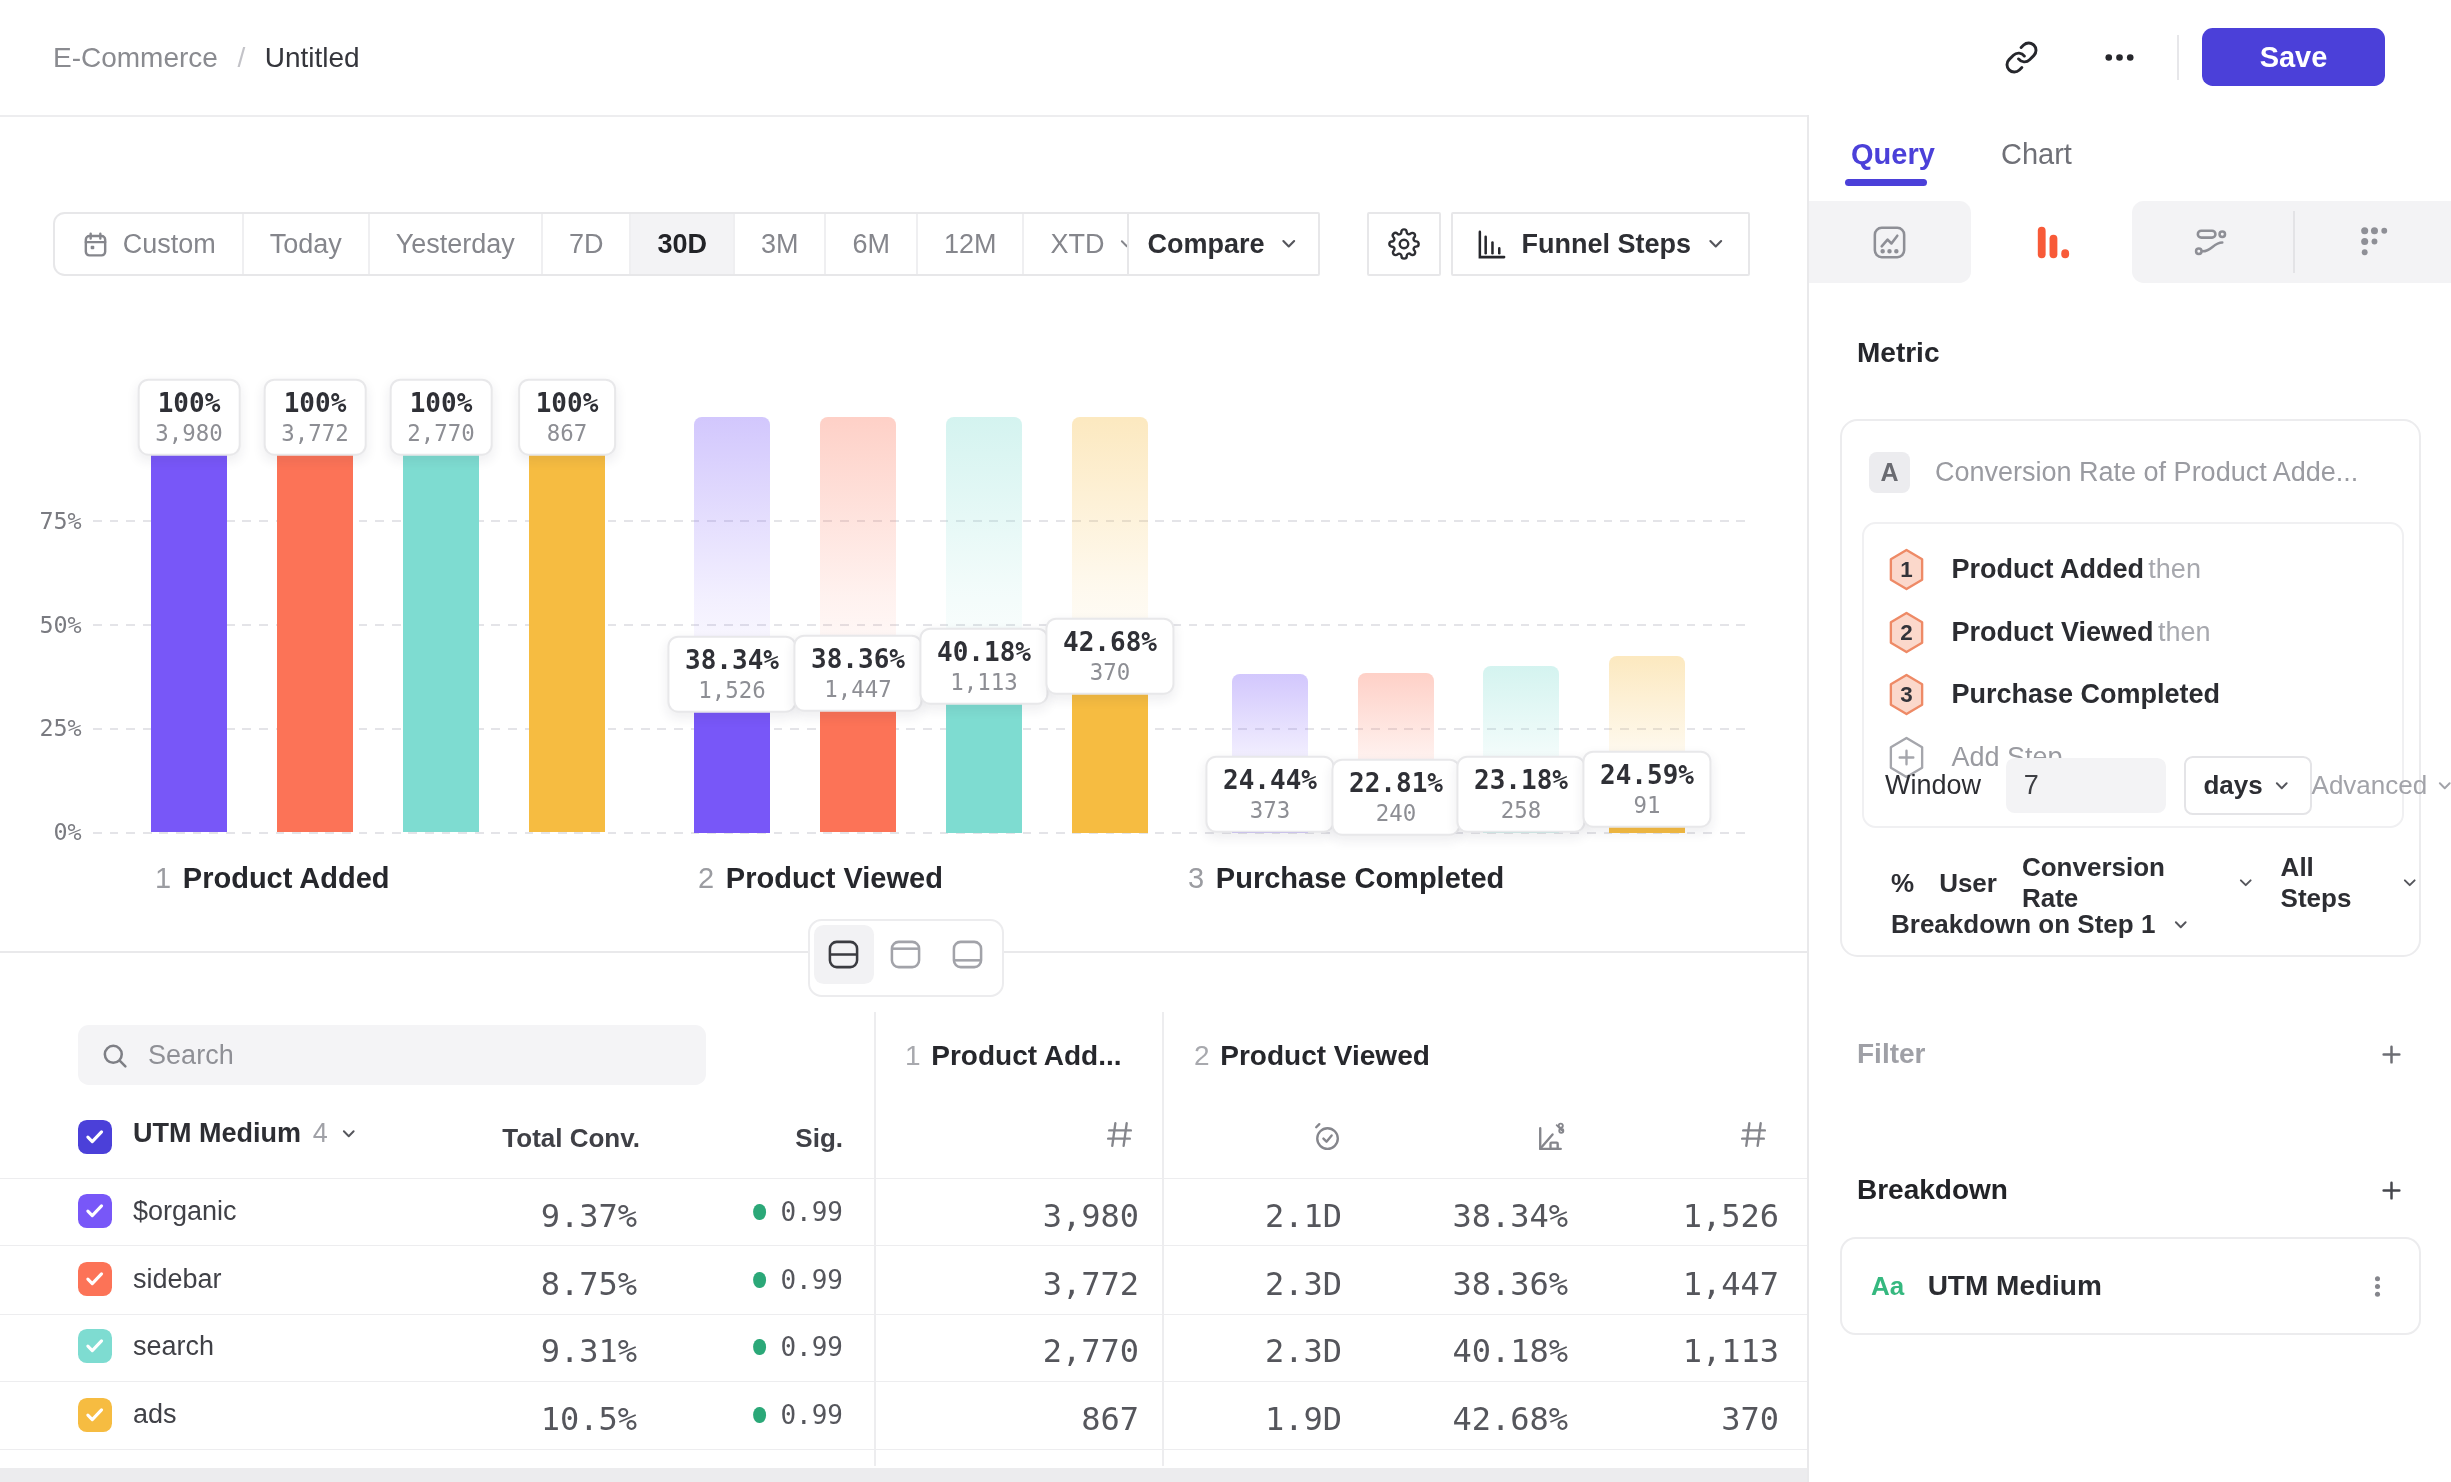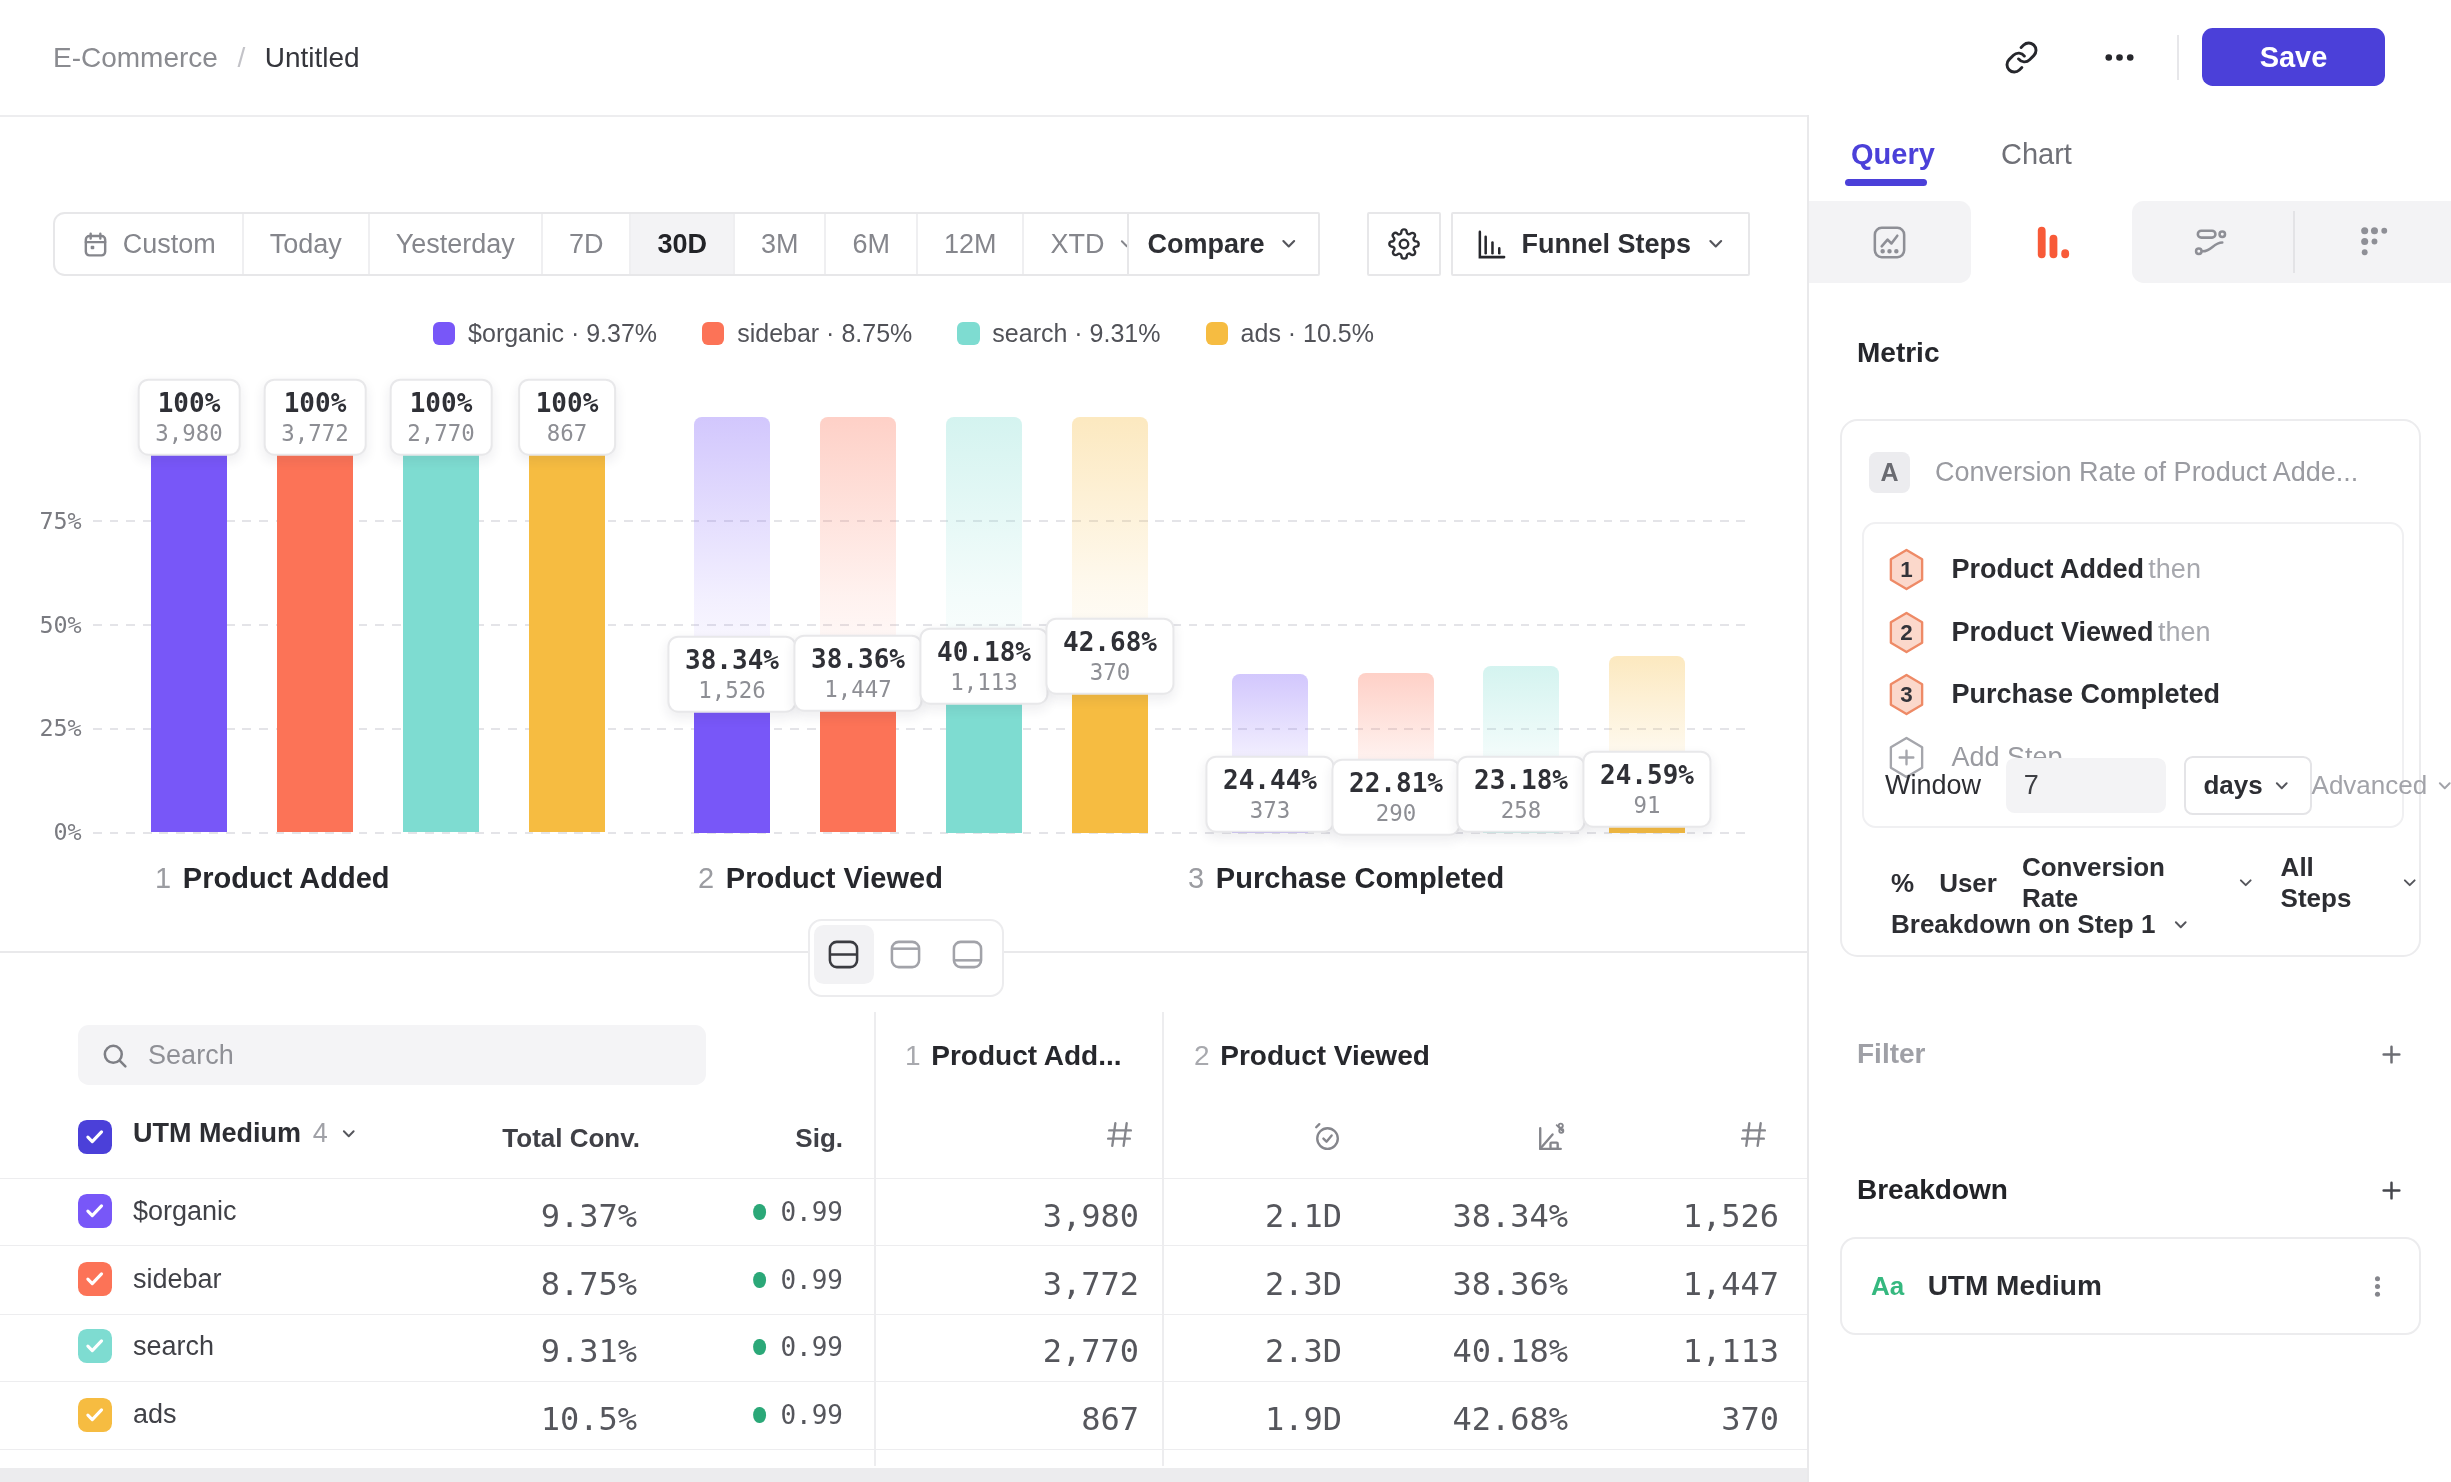--- a/index.html
+++ b/index.html
@@ -204,38 +204,20 @@
       </svg>
     </span>
     <span>Funnel Steps</span>
     <span>
         <svg width="21.5" height="21.5" viewBox="0 0 24 24" fill="none" stroke="#55565c" stroke-width="2.4" stroke-linecap="round" stroke-linejoin="round">
           <path d="M6 9l6 6 6-6"></path>
         </svg>
       </span>
   </div>
 
-  <div id="legend">
-      <div class="legend-item">
-        <span class="legend-swatch" style="background: rgb(120, 87, 248);"></span>
-        <span>$organic · 9.37%</span>
-      </div>
-      <div class="legend-item">
-        <span class="legend-swatch" style="background: rgb(252, 115, 87);"></span>
-        <span>sidebar · 8.75%</span>
-      </div>
-      <div class="legend-item">
-        <span class="legend-swatch" style="background: rgb(126, 220, 209);"></span>
-        <span>search · 9.31%</span>
-      </div>
-      <div class="legend-item">
-        <span class="legend-swatch" style="background: rgb(246, 188, 65);"></span>
-        <span>ads · 10.5%</span>
-      </div>
-    </div>
 
   <div id="chart">
       <div class="gridline" style="top: 832px;"></div>
       <div class="ytick mono" style="left: 13.7px; top: 818px;">0%</div>
       <div class="gridline" style="top: 728px;"></div>
       <div class="ytick mono" style="left: 13.7px; top: 714px;">25%</div>
       <div class="gridline" style="top: 624px;"></div>
       <div class="ytick mono" style="left: 13.7px; top: 611px;">50%</div>
       <div class="gridline" style="top: 520px;"></div>
       <div class="ytick mono" style="left: 13.7px; top: 507px;">75%</div>
@@ -288,21 +270,21 @@
       <div class="bar-ghost" style="left: 1232px; width: 76px; top: 674px; height: 120px; background: linear-gradient(rgba(120, 87, 248, 0.333) 0%, rgba(120, 87, 248, 0.094) 70%, rgba(120, 87, 248, 0.024) 100%);"></div>
       <div class="bar-solid" style="left: 1232px; width: 76px; top: 794px; height: 39px; background: rgb(120, 87, 248); border-radius: 0px;"></div>
       <div class="pill" style="left: 1270px; top: 794px;">
         <div class="pct mono">24.44%</div>
         <div class="cnt mono">373</div>
       </div>
       <div class="bar-ghost" style="left: 1358px; width: 76px; top: 673px; height: 123px; background: linear-gradient(rgba(252, 115, 87, 0.333) 0%, rgba(252, 115, 87, 0.094) 70%, rgba(252, 115, 87, 0.024) 100%);"></div>
       <div class="bar-solid" style="left: 1358px; width: 76px; top: 797px; height: 36px; background: rgb(252, 115, 87); border-radius: 0px;"></div>
       <div class="pill" style="left: 1396px; top: 797px;">
         <div class="pct mono">22.81%</div>
-        <div class="cnt mono">290</div>
+        <div class="cnt mono">240</div>
       </div>
       <div class="bar-ghost" style="left: 1483px; width: 76px; top: 666px; height: 128px; background: linear-gradient(rgba(126, 220, 209, 0.333) 0%, rgba(126, 220, 209, 0.094) 70%, rgba(126, 220, 209, 0.024) 100%);"></div>
       <div class="bar-solid" style="left: 1483px; width: 76px; top: 794px; height: 39px; background: rgb(126, 220, 209); border-radius: 0px;"></div>
       <div class="pill" style="left: 1521px; top: 794px;">
         <div class="pct mono">23.18%</div>
         <div class="cnt mono">258</div>
       </div>
       <div class="bar-ghost" style="left: 1609px; width: 76px; top: 656px; height: 134px; background: linear-gradient(rgba(246, 188, 65, 0.333) 0%, rgba(246, 188, 65, 0.094) 70%, rgba(246, 188, 65, 0.024) 100%);"></div>
       <div class="bar-solid" style="left: 1609px; width: 76px; top: 789px; height: 44px; background: rgb(246, 188, 65); border-radius: 0px;"></div>
       <div class="pill" style="left: 1647px; top: 789px;">

